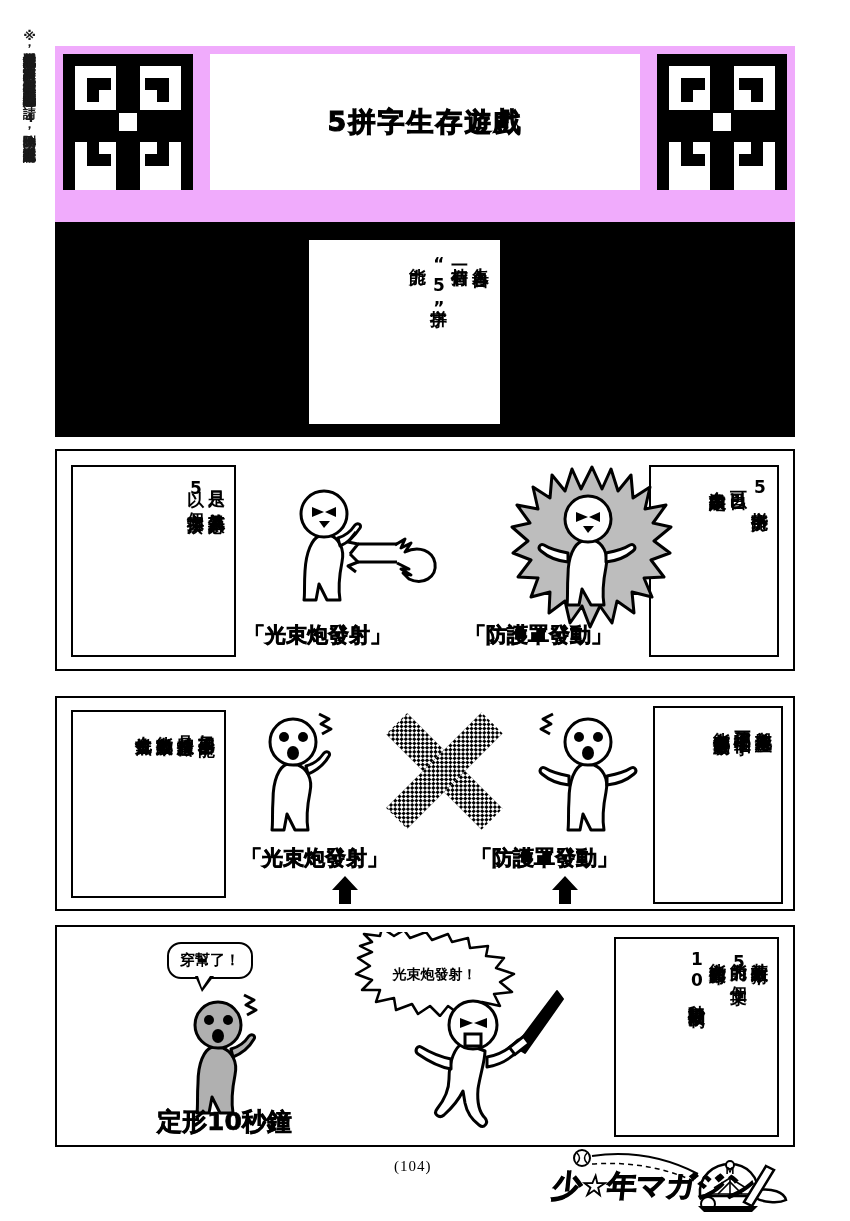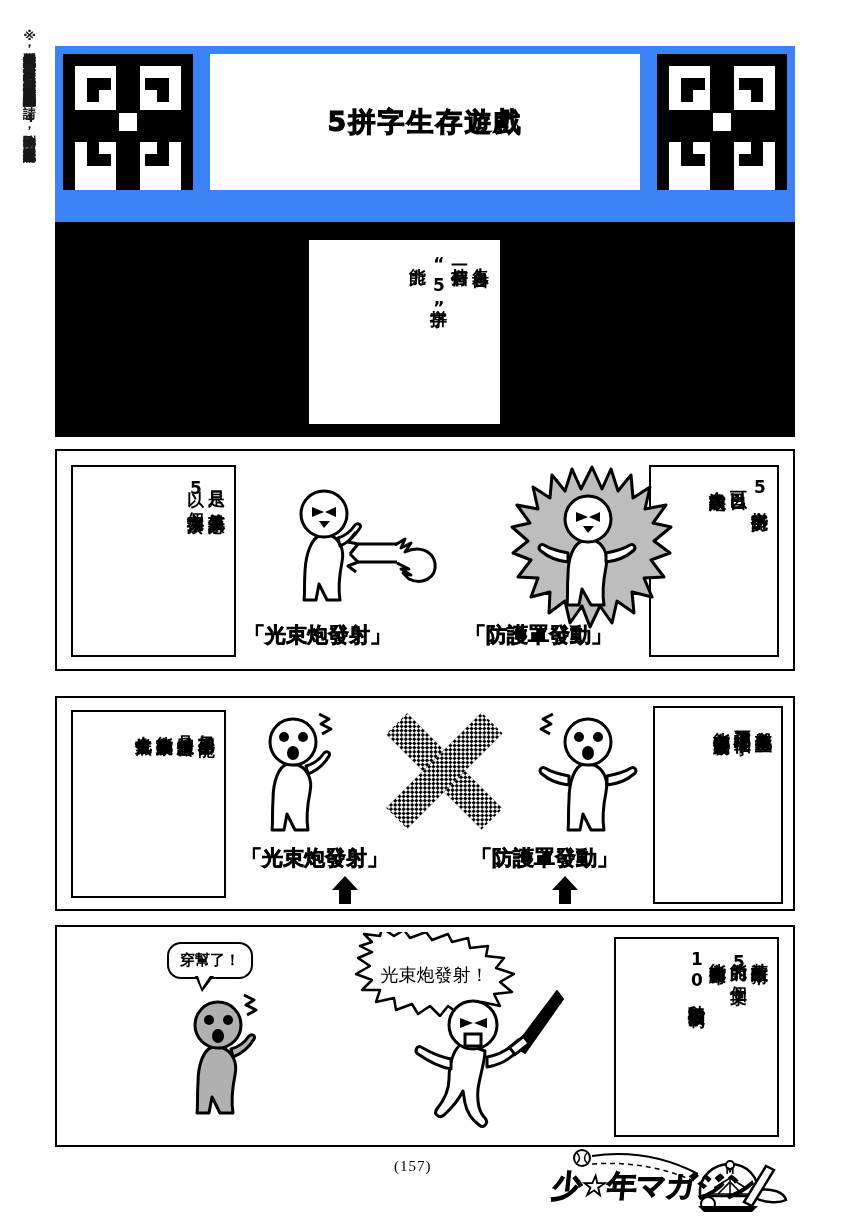--- a/index.html
+++ b/index.html
@@ -12,21 +12,21 @@
   .disclaimer{
     position:absolute;left:6px;top:28px;width:30px;height:1150px;
     writing-mode:vertical-rl;text-orientation:upright;
     font-size:13px;line-height:1.05;letter-spacing:0px;
     font-weight:bold;color:#1a1a1a;white-space:normal;overflow:hidden;
     font-family:"DejaVu Sans",sans-serif;
   }
   
   .header{
     position:absolute;left:55px;top:46px;width:740px;height:183px;
-    background:#3b82f6;
+    background:#f0abfc;
   }
   .maze{position:absolute;top:8px;width:130px;height:136px;background:#fff;}
   .maze.left{left:8px;}
   .maze.right{right:8px;}
   .maze i{position:absolute;background:#000;display:block;}
   .title-wrap{
     position:absolute;left:155px;top:8px;width:430px;height:136px;
     background:#fff;display:flex;flex-direction:column;
     align-items:center;justify-content:center;
   }
@@ -75,21 +75,21 @@
   }
   .bubble .tail i{
     position:absolute;left:-4px;top:-16px;width:0;height:0;
     border-left:4px solid transparent;border-right:8px solid transparent;
     border-top:12px solid #fff;
   }
   .spike-bubble{position:absolute;}
   .spike-bubble .txt{
     position:absolute;left:0;top:0;width:100%;height:100%;
     display:flex;align-items:center;justify-content:center;
-    font-size:18px;font-weight:normal;font-family:"DejaVu Sans",sans-serif;
+    font-size:14px;font-weight:bold;font-family:"DejaVu Sans",sans-serif;
     white-space:nowrap;
   }
   
   .pageno{
     position:absolute;left:394px;top:1158px;font-size:15px;
     font-family:"Liberation Serif",serif;letter-spacing:1px;
   }
   .logo{position:absolute;left:548px;top:1148px;width:250px;height:66px;}
   .logo .logotext{
     position:absolute;left:4px;top:18px;font-size:30px;font-weight:bold;
@@ -367,23 +367,24 @@
 
       <g fill="#000" stroke="#000" stroke-width="2" stroke-linejoin="round">
         <path d="M108 62 L150 6 L156 14 L118 68 Z"></path>
       </g>
       <g fill="#fff" stroke="#000" stroke-width="3">
         <rect x="103" y="56" width="18" height="9" transform="rotate(-38 112 60)"></rect>
       </g>
     </svg>
   </div>
 
-</div>
-
-<div class="pageno">(157)</div>
+  <div class="cap" style="left:100px;top:178px;font-size:25px;">定形10秒鐘</div>
+</div>
+
+<div class="pageno">(104)</div>
 
 <div class="logo">
   <svg width="250" height="66" viewBox="0 0 250 66" style="position:absolute;left:0;top:0;">
 
     <circle cx="34" cy="10" r="8" fill="#fff" stroke="#000" stroke-width="2"></circle>
     <path d="M29 5 Q34 10 29 15 M39 5 Q34 10 39 15" fill="none" stroke="#000" stroke-width="1.5"></path>
 
     <path d="M44 8 Q100 0 150 26" fill="none" stroke="#000" stroke-width="2"></path>
     <path d="M44 16 Q100 12 148 34" fill="none" stroke="#000" stroke-width="1.5" stroke-dasharray="5 4"></path>
 

